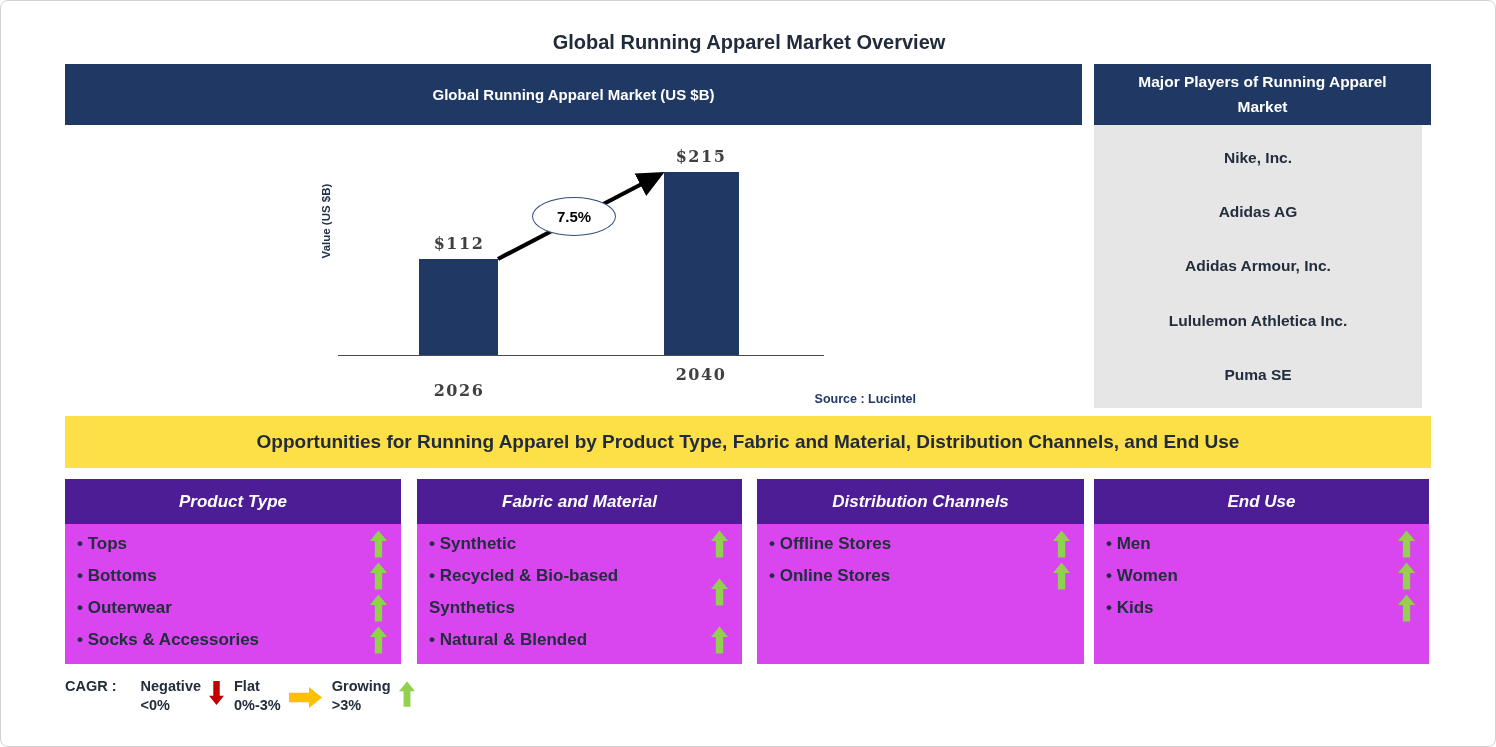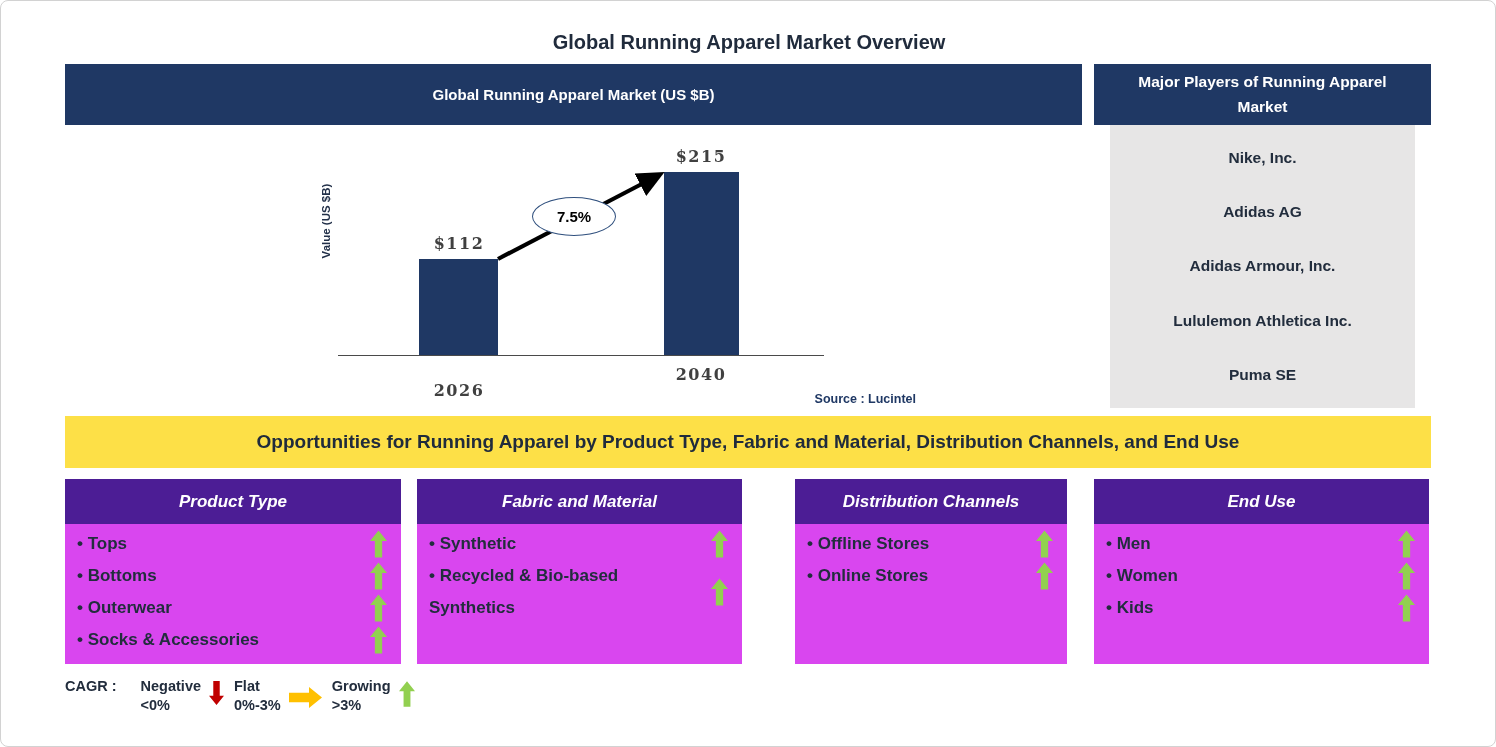--- a/index.html
+++ b/index.html
@@ -30,26 +30,26 @@
     display:flex;align-items:center;justify-content:center;
     font-size:15px;font-weight:bold;
   }
   .players-header{
     left:1093px;top:63px;width:337px;height:61px;
     display:flex;align-items:center;justify-content:center;
     text-align:center;font-size:15.5px;font-weight:bold;line-height:1.55;
     padding:0 28px;box-sizing:border-box;
   }
   .players-body{
-    left:1093px;top:124px;width:305px;height:283px;
+    left:1093px;top:124px;width:328px;height:283px;
     background:#e7e6e6;
     display:flex;flex-direction:column;justify-content:space-around;
     align-items:center;text-align:center;
     font-size:15.5px;font-weight:bold;color:#222d3d;
-    padding:6px 0;box-sizing:border-box;margin-left:16px;
+    padding:6px 0;box-sizing:border-box;
   }
 
   
   .y-axis-label{
     left:250px;top:150px;width:150px;height:140px;
     display:flex;align-items:center;justify-content:center;
   }
   .y-axis-label span{
     transform:rotate(-90deg);white-space:nowrap;
     font-size:11.5px;font-weight:bold;color:#223049;
@@ -88,21 +88,21 @@
     left:64px;top:415px;width:1366px;height:52px;
     background:#fde047;
     display:flex;align-items:center;justify-content:center;
     font-size:19px;font-weight:bold;color:#202b3c;
   }
 
   
   .opp-col{top:478px;height:185px;}
   .col-1{left:64px;width:336px;}
   .col-2{left:416px;width:325px;}
-  .col-3{left:794px;width:272px;}
+  .col-3{left:756px;width:327px;}
   .col-4{left:1093px;width:335px;}
   .opp-col-header{
     height:45px;background:#4c1d95;color:#fff;
     display:flex;align-items:center;justify-content:center;
     font-size:17px;font-weight:bold;font-style:italic;
   }
   .opp-col-body{
     background:#d946ef;height:140px;
     padding:4px 14px 0 12px;box-sizing:border-box;
   }
@@ -235,20 +235,28 @@
           </span>
       </div>
       <div class="opp-item">
         <span class="item-label">Recycled &amp; Bio-based Synthetics</span>
         <span class="arrow up-green">
             <svg width="17" height="28" viewBox="0 0 20 32">
               <path d="M10 0 L20 12.5 L14.3 12.5 L14.3 32 L5.7 32 L5.7 12.5 L0 12.5 Z"></path>
             </svg>
           </span>
       </div>
+      <div class="opp-item">
+        <span class="item-label">Natural &amp; Blended</span>
+        <span class="arrow up-green">
+            <svg width="17" height="28" viewBox="0 0 20 32">
+              <path d="M10 0 L20 12.5 L14.3 12.5 L14.3 32 L5.7 32 L5.7 12.5 L0 12.5 Z"></path>
+            </svg>
+          </span>
+      </div>
     </div>
   </div>
 
   <div class="abs opp-col col-3">
     <div class="opp-col-header">Distribution Channels</div>
     <div class="opp-col-body">
       <div class="opp-item">
         <span class="item-label">Offline Stores</span>
         <span class="arrow up-green">
             <svg width="17" height="28" viewBox="0 0 20 32">

